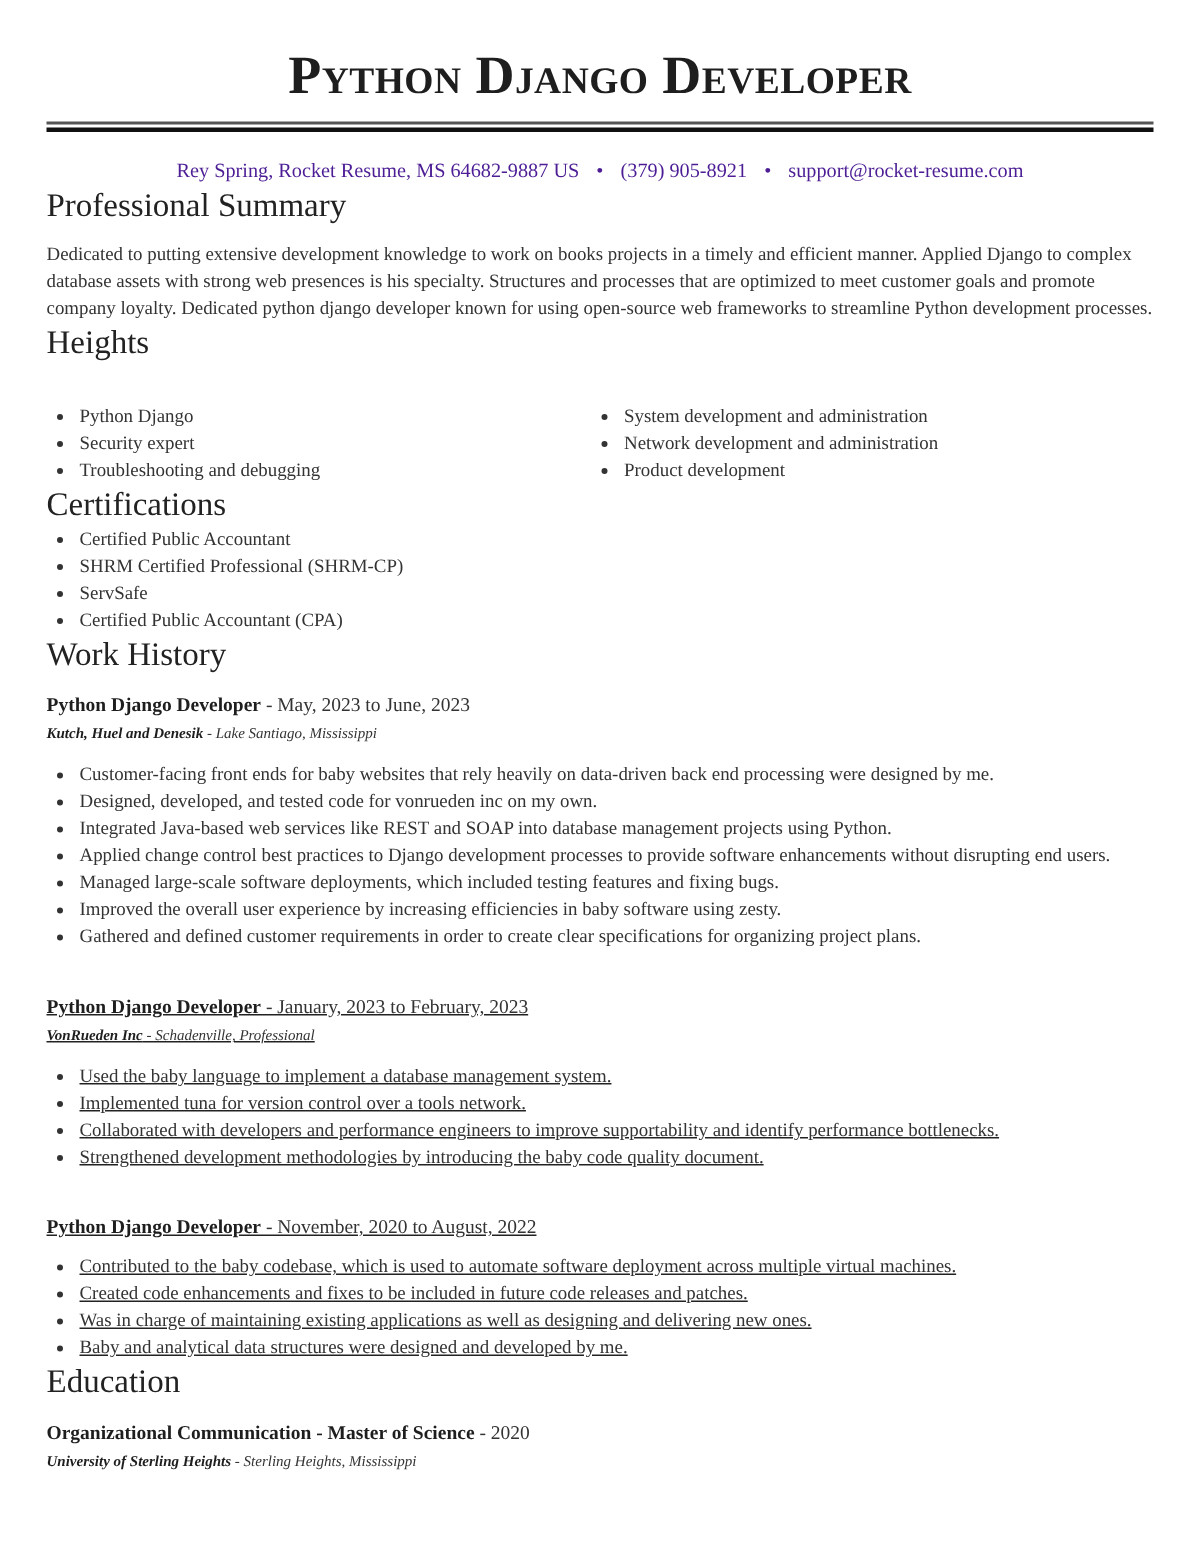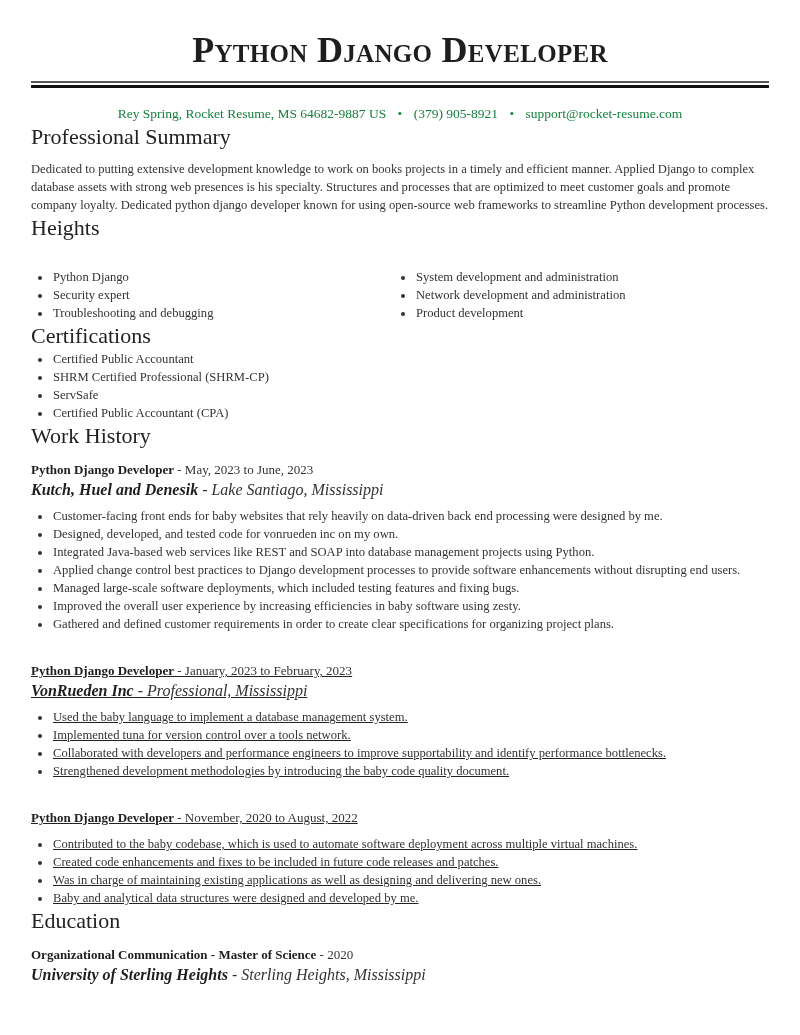--- a/index.html
+++ b/index.html
@@ -43,21 +43,21 @@
     .rule .gap { height: 2px; }
     .rule .thick {
       height: 3px;
       background: #111111;
     }
     .contact {
       text-align: center;
       font-size: 13.5px;
       margin-top: 17px;
       line-height: 18px;
-      color: #15803d;
+      color: #4c1d95;
     }
     .contact .sep {
       display: inline-block;
       margin: 0 8px;
     }
     h2.section {
       font-weight: normal;
       font-size: 22px;
       margin: 0;
       line-height: 28px;
@@ -105,21 +105,21 @@
     .work-h { margin-top: 10px; }
     .job { margin-top: 10px; }
     .job + .job { margin-top: 28px; text-decoration: underline; }
     .job-line1 {
       font-size: 13px;
       line-height: 20px;
       color: #333333;
     }
     .job-line1 b, .job-line2 b { color: #1e1e1e; }
     .job-line2 {
-      font-size: 16px;
+      font-size: 10px;
       line-height: 20px;
       font-style: italic;
       color: #333333;
     }
     .job .bullets { margin-top: 7px; }
     .edu-h { margin-top: 11px; }
     .edu { margin-top: 10px; }
   </style>
 </head>
 <body>
@@ -189,21 +189,21 @@
       <li>Improved the overall user experience by increasing efficiencies in baby software using zesty.</li>
       <li>Gathered and defined customer requirements in order to create clear specifications for organizing project plans.</li>
     </ul>
   </div>
 
   <div class="job">
     <div class="job-line1">
       <b>Python Django Developer</b><span> - January, 2023 to February, 2023</span>
     </div>
     <div class="job-line2">
-      <b>VonRueden Inc</b><span> - Professional, Mississippi</span>
+      <b>VonRueden Inc</b><span> - Schadenville, Professional</span>
     </div>
     <ul class="bullets">
       <li>Used the baby language to implement a database management system.</li>
       <li>Implemented tuna for version control over a tools network.</li>
       <li>Collaborated with developers and performance engineers to improve supportability and identify performance bottlenecks.</li>
       <li>Strengthened development methodologies by introducing the baby code quality document.</li>
     </ul>
   </div>
 
   <div class="job">

